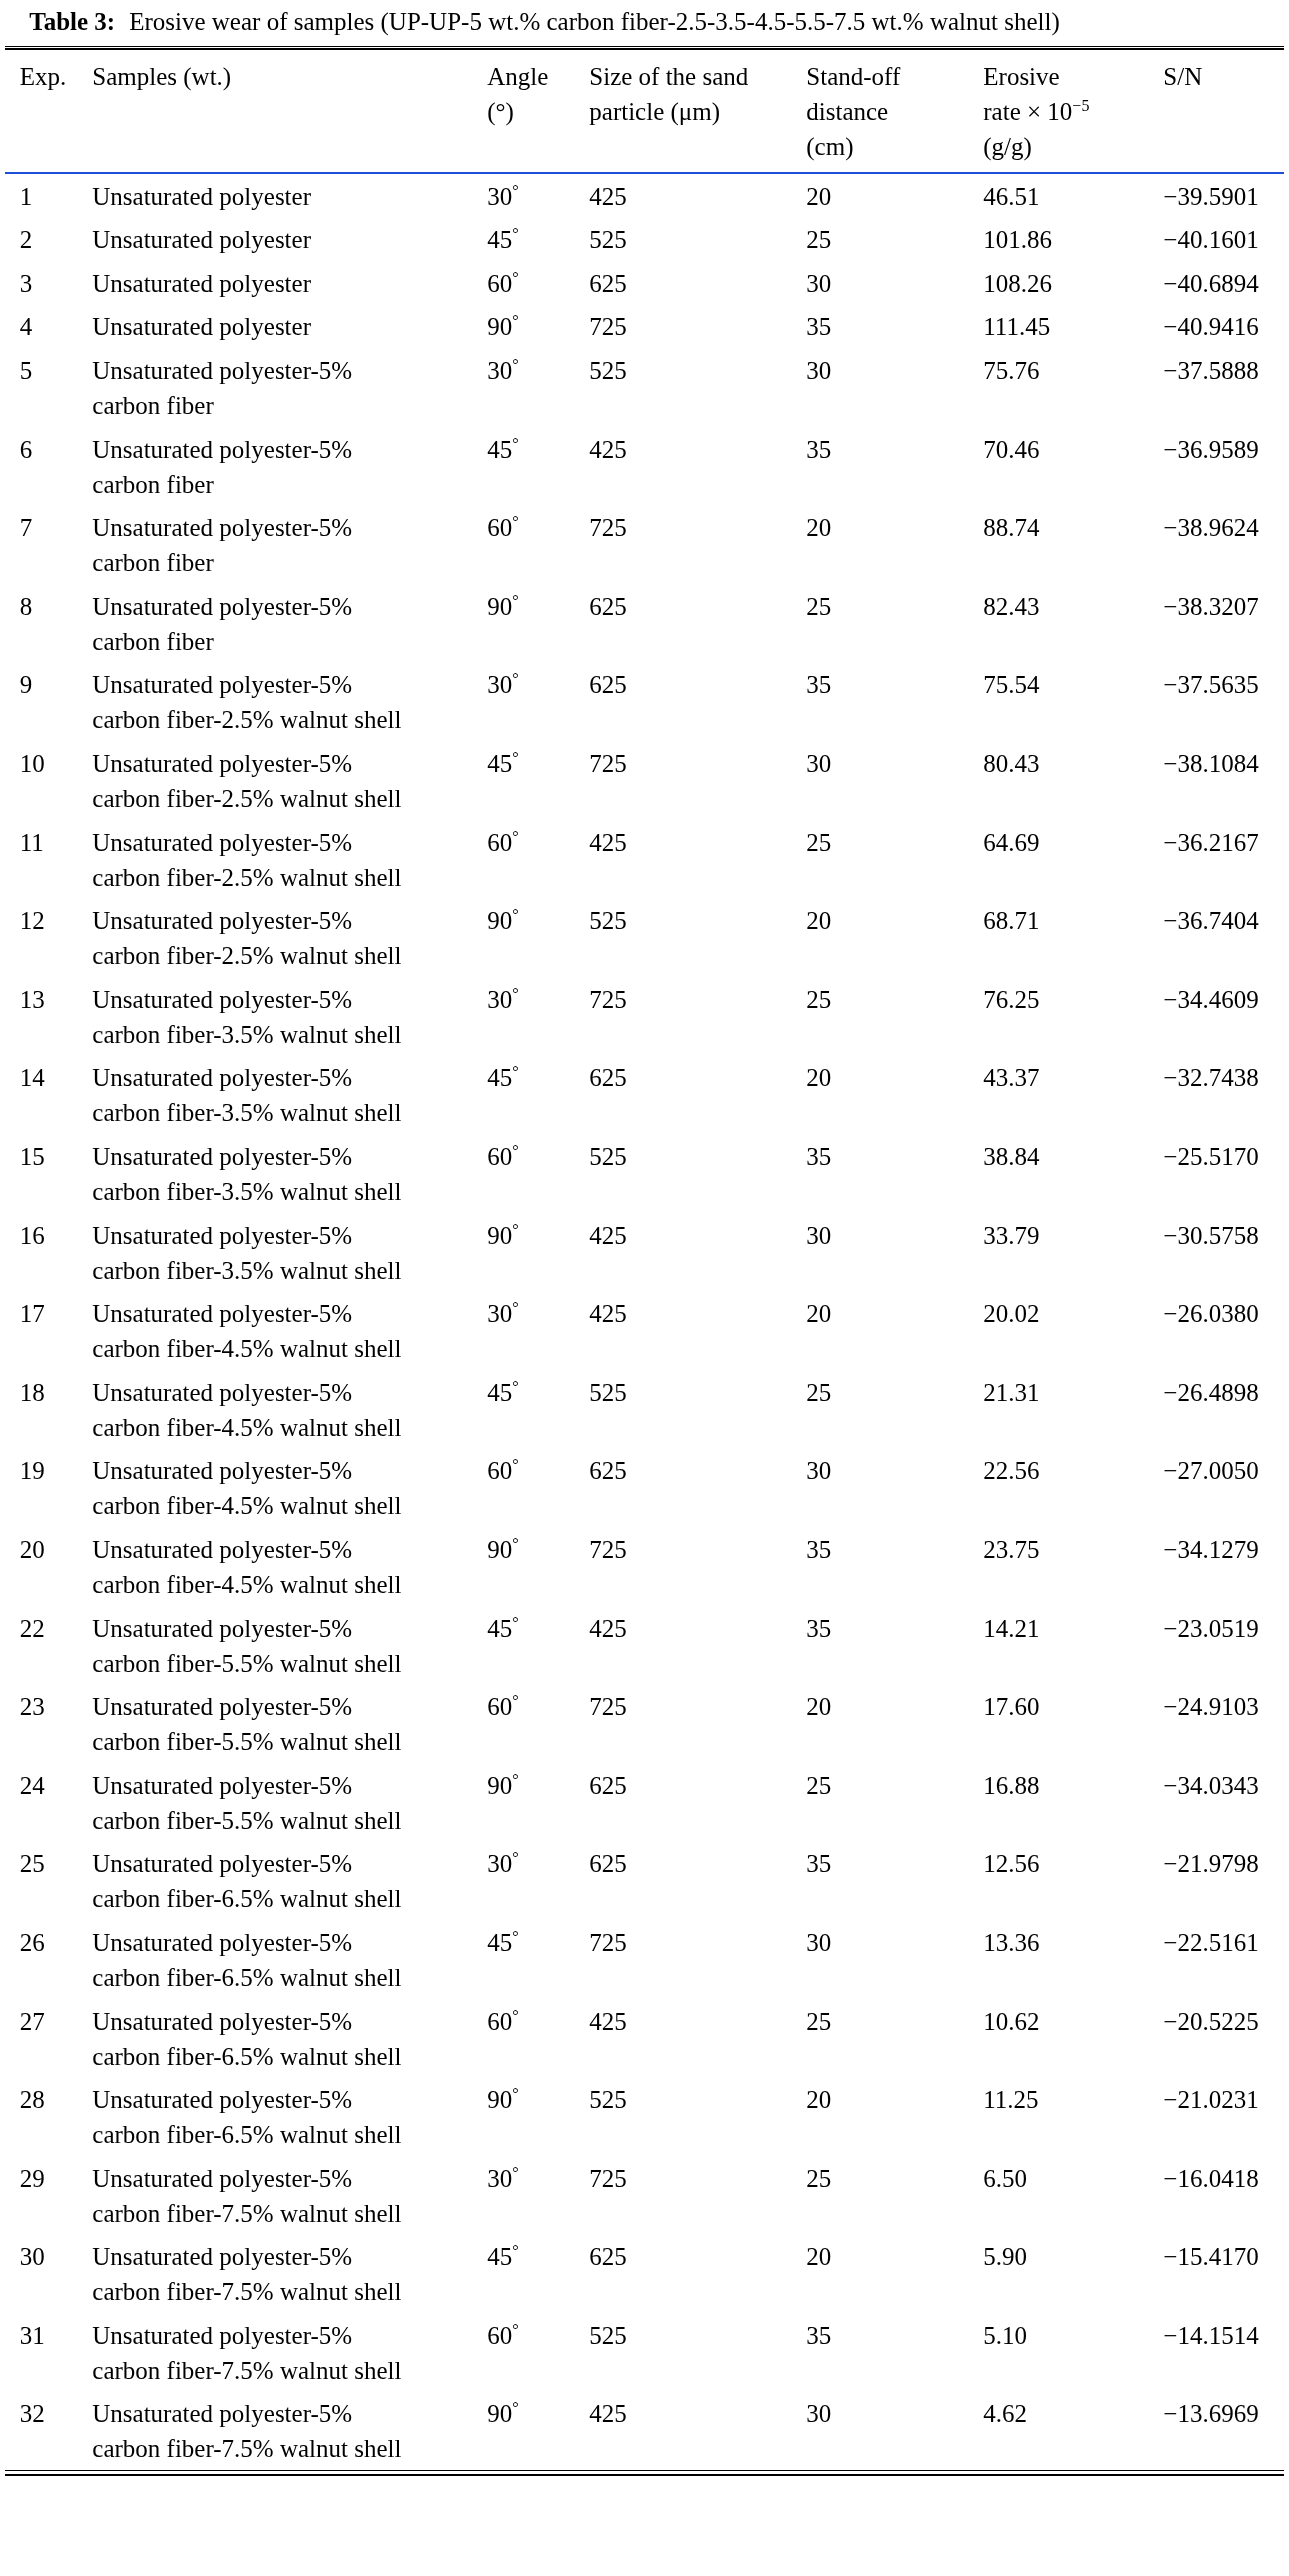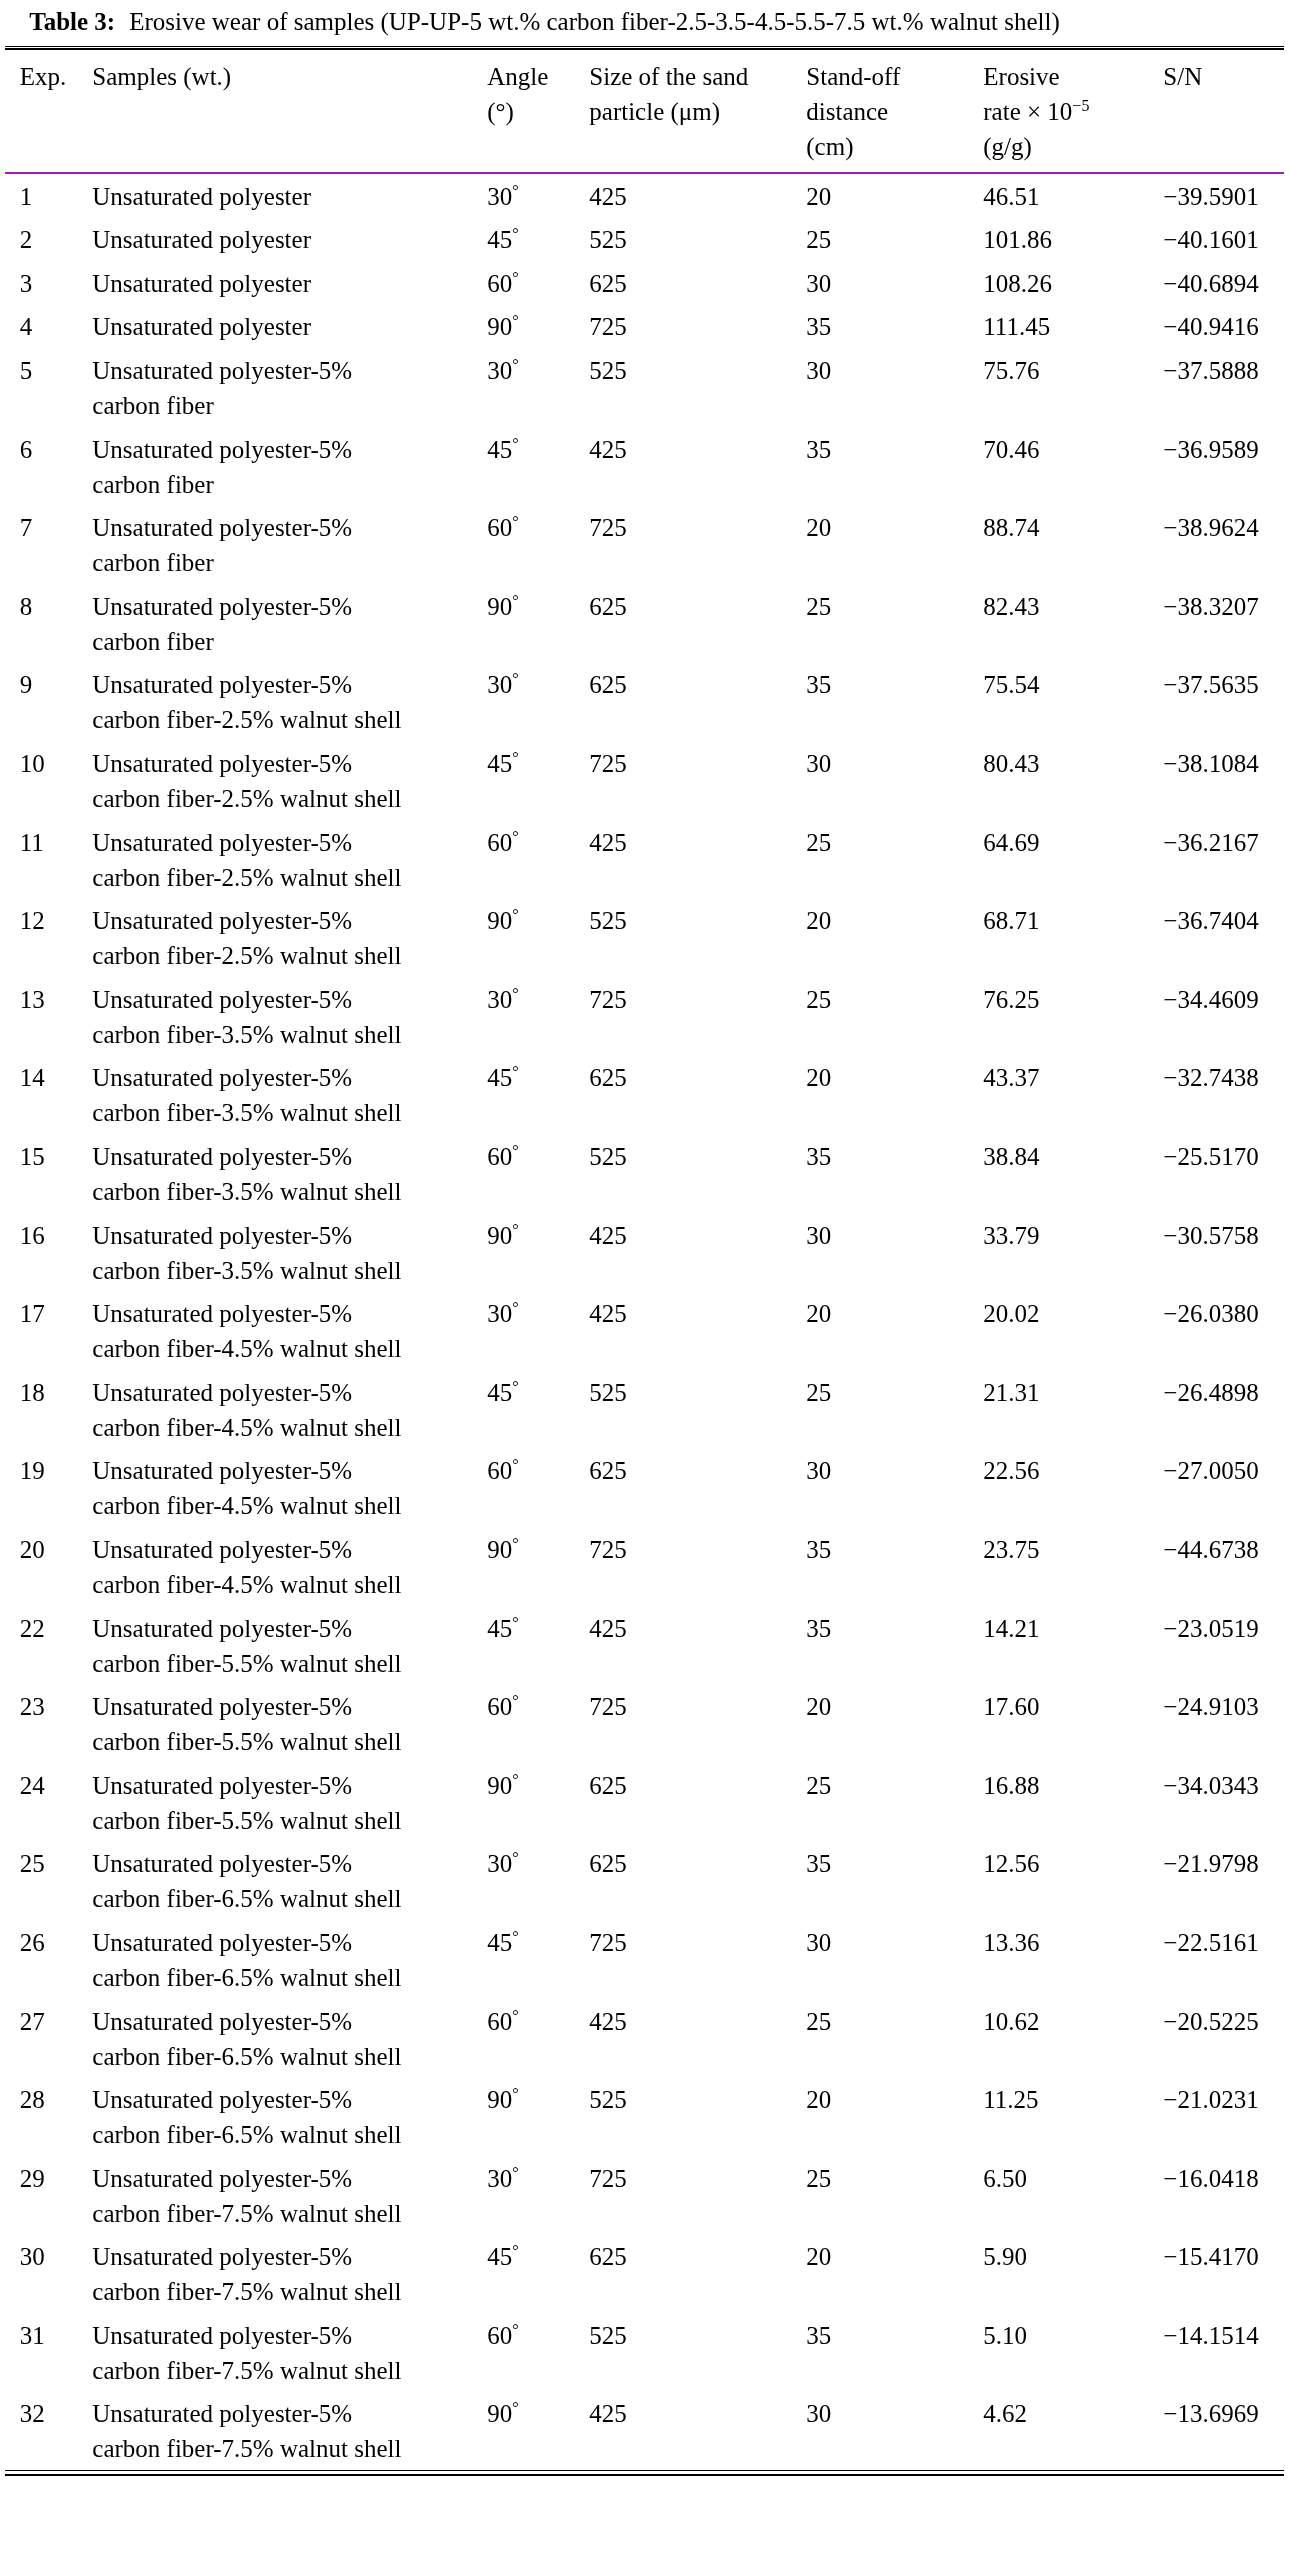--- a/index.html
+++ b/index.html
@@ -52,21 +52,21 @@
   .col-erosive  { width: 180px; }
   .col-sn       { width: 121px; }
   th, td {
     font-weight: normal;
     text-align: left;
     vertical-align: top;
     padding: 0;
   }
   thead th {
     padding: 9.2px 0 8px 0;
-    border-bottom: 2px solid #a21caf;
+    border-bottom: 2px solid #1d4ed8;
   }
   tbody td {
     padding: 4.6px 0 4px 0;
   }
   th:first-child, td:first-child {
     padding-left: 14.5px;
   }
   sup {
     font-size: 16px;
     line-height: 0;
@@ -277,21 +277,21 @@
           <td>22.56</td>
           <td>−27.0050</td>
         </tr>
         <tr>
           <td>20</td>
           <td>Unsaturated polyester-5%<br>carbon fiber-4.5% walnut shell</td>
           <td>90<sup>°</sup></td>
           <td>725</td>
           <td>35</td>
           <td>23.75</td>
-          <td>−44.6738</td>
+          <td>−34.1279</td>
         </tr>
         <tr>
           <td>22</td>
           <td>Unsaturated polyester-5%<br>carbon fiber-5.5% walnut shell</td>
           <td>45<sup>°</sup></td>
           <td>425</td>
           <td>35</td>
           <td>14.21</td>
           <td>−23.0519</td>
         </tr>

